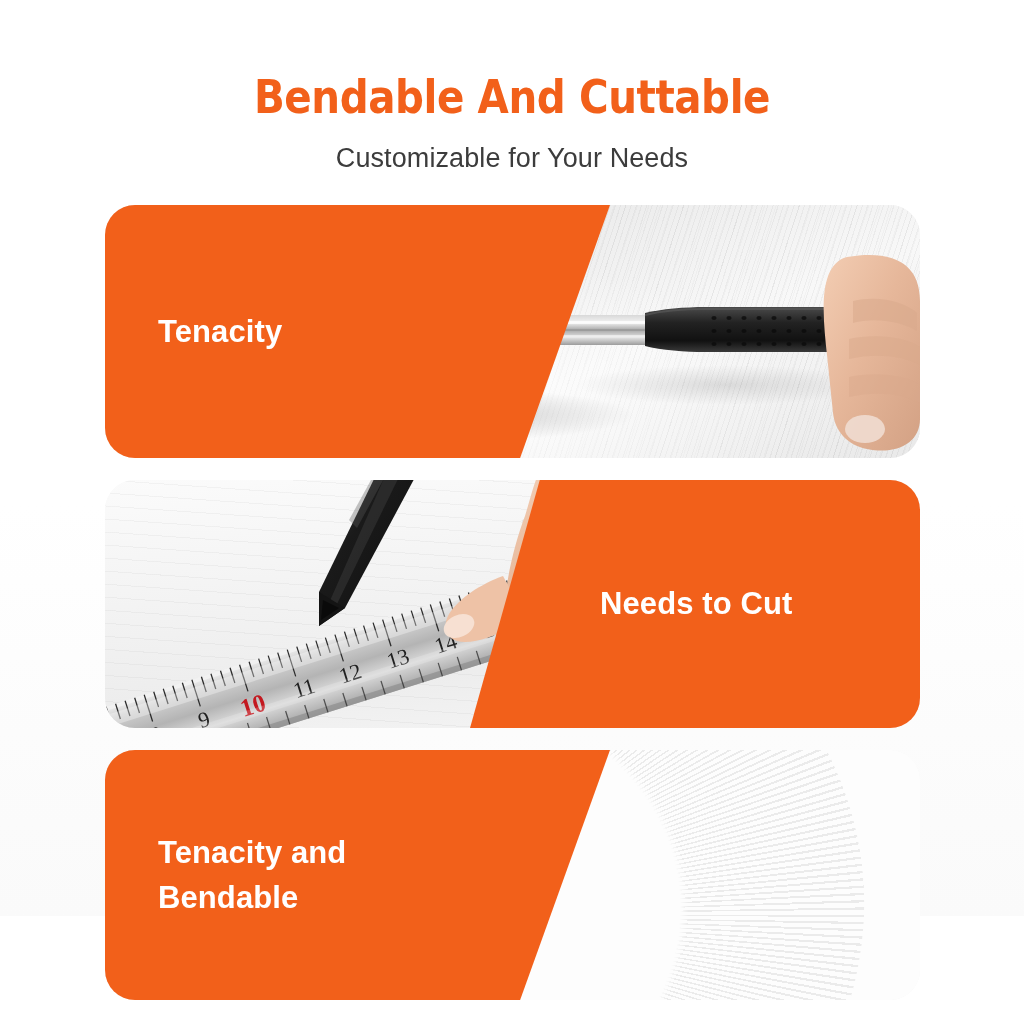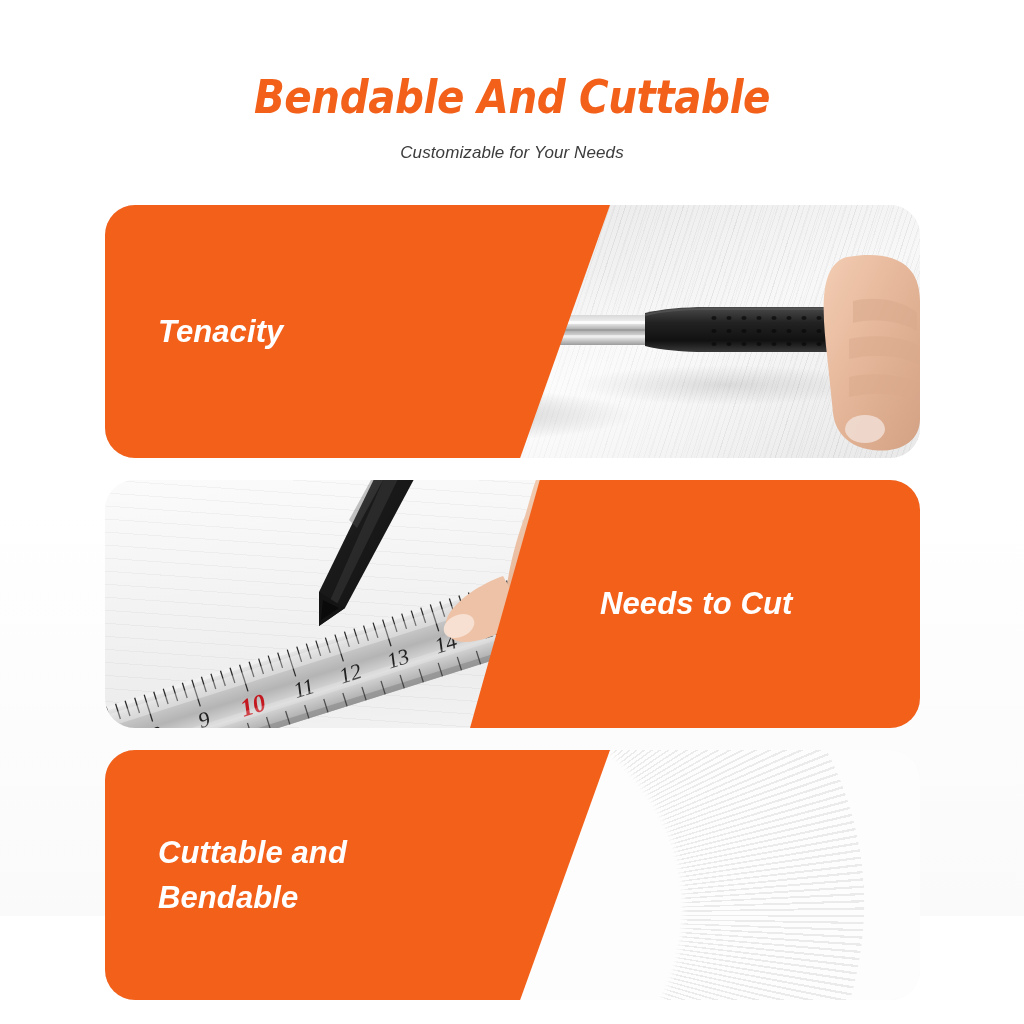--- a/index.html
+++ b/index.html
@@ -9,41 +9,40 @@
     background:#ffffff;
     font-family:"Liberation Sans", sans-serif;
     overflow:hidden;
   }
 
   #page {
     position:relative;
     width:1024px; height:916px;
     background:
       linear-gradient(180deg,#ffffff 0%,#ffffff 55%,#fcfcfc 80%,#fafafa 100%);
-    font-style: italic;
   }
 
   
   .header { position:absolute; left:0; top:72px; width:1024px; text-align:center; }
 
   .headline {
     font-family:"DejaVu Sans", sans-serif;
     font-size:47px;
     font-weight:bold;
     letter-spacing:-0.5px;
     color:#F2601A;
     line-height:1.05;
     transform:scaleX(0.86);
     transform-origin:center;
     white-space:nowrap;
   }
 
   .subhead {
     margin-top:22px;
-    font-size:17px;
+    font-size:27px;
     font-weight:normal;
     color:#3c3c3c;
     letter-spacing:0.1px;
   }
 
   
   .card {
     position:absolute;
     left:105px;
     width:815px;
@@ -464,20 +463,20 @@
   <div class="card" id="card-2">
 
     <div class="photo">
       <div class="bg-flute">
         <div class="flute-band"></div>
         <div class="flute-shade"></div>
       </div>
     </div>
 
     <div class="panel left">
-      <div class="panel-label">Cuttable and
+      <div class="panel-label">Tenacity and
 Bendable</div>
     </div>
 
     <span class="sr">Curved white fluted plastic sheet bending in a smooth arc</span>
   </div>
 
 </div>
 
 </body></html>

